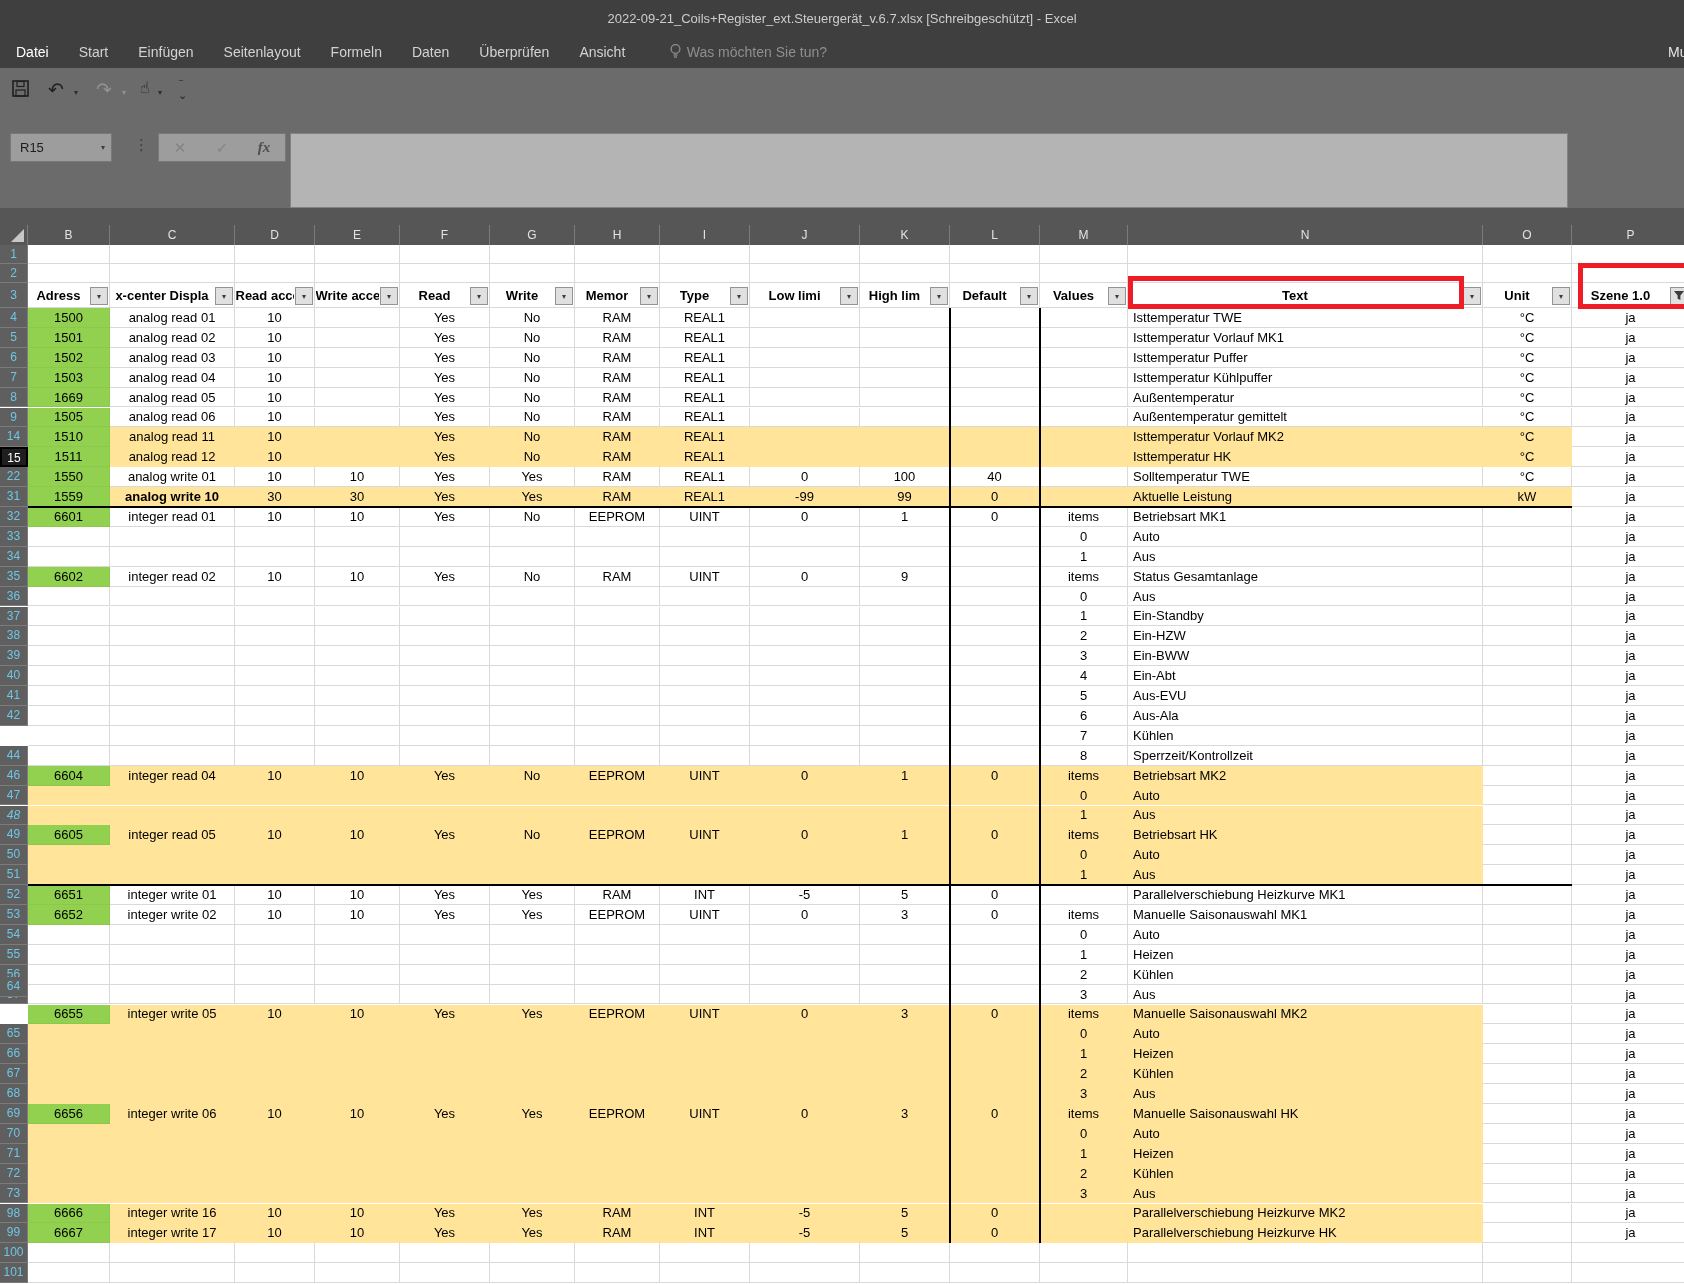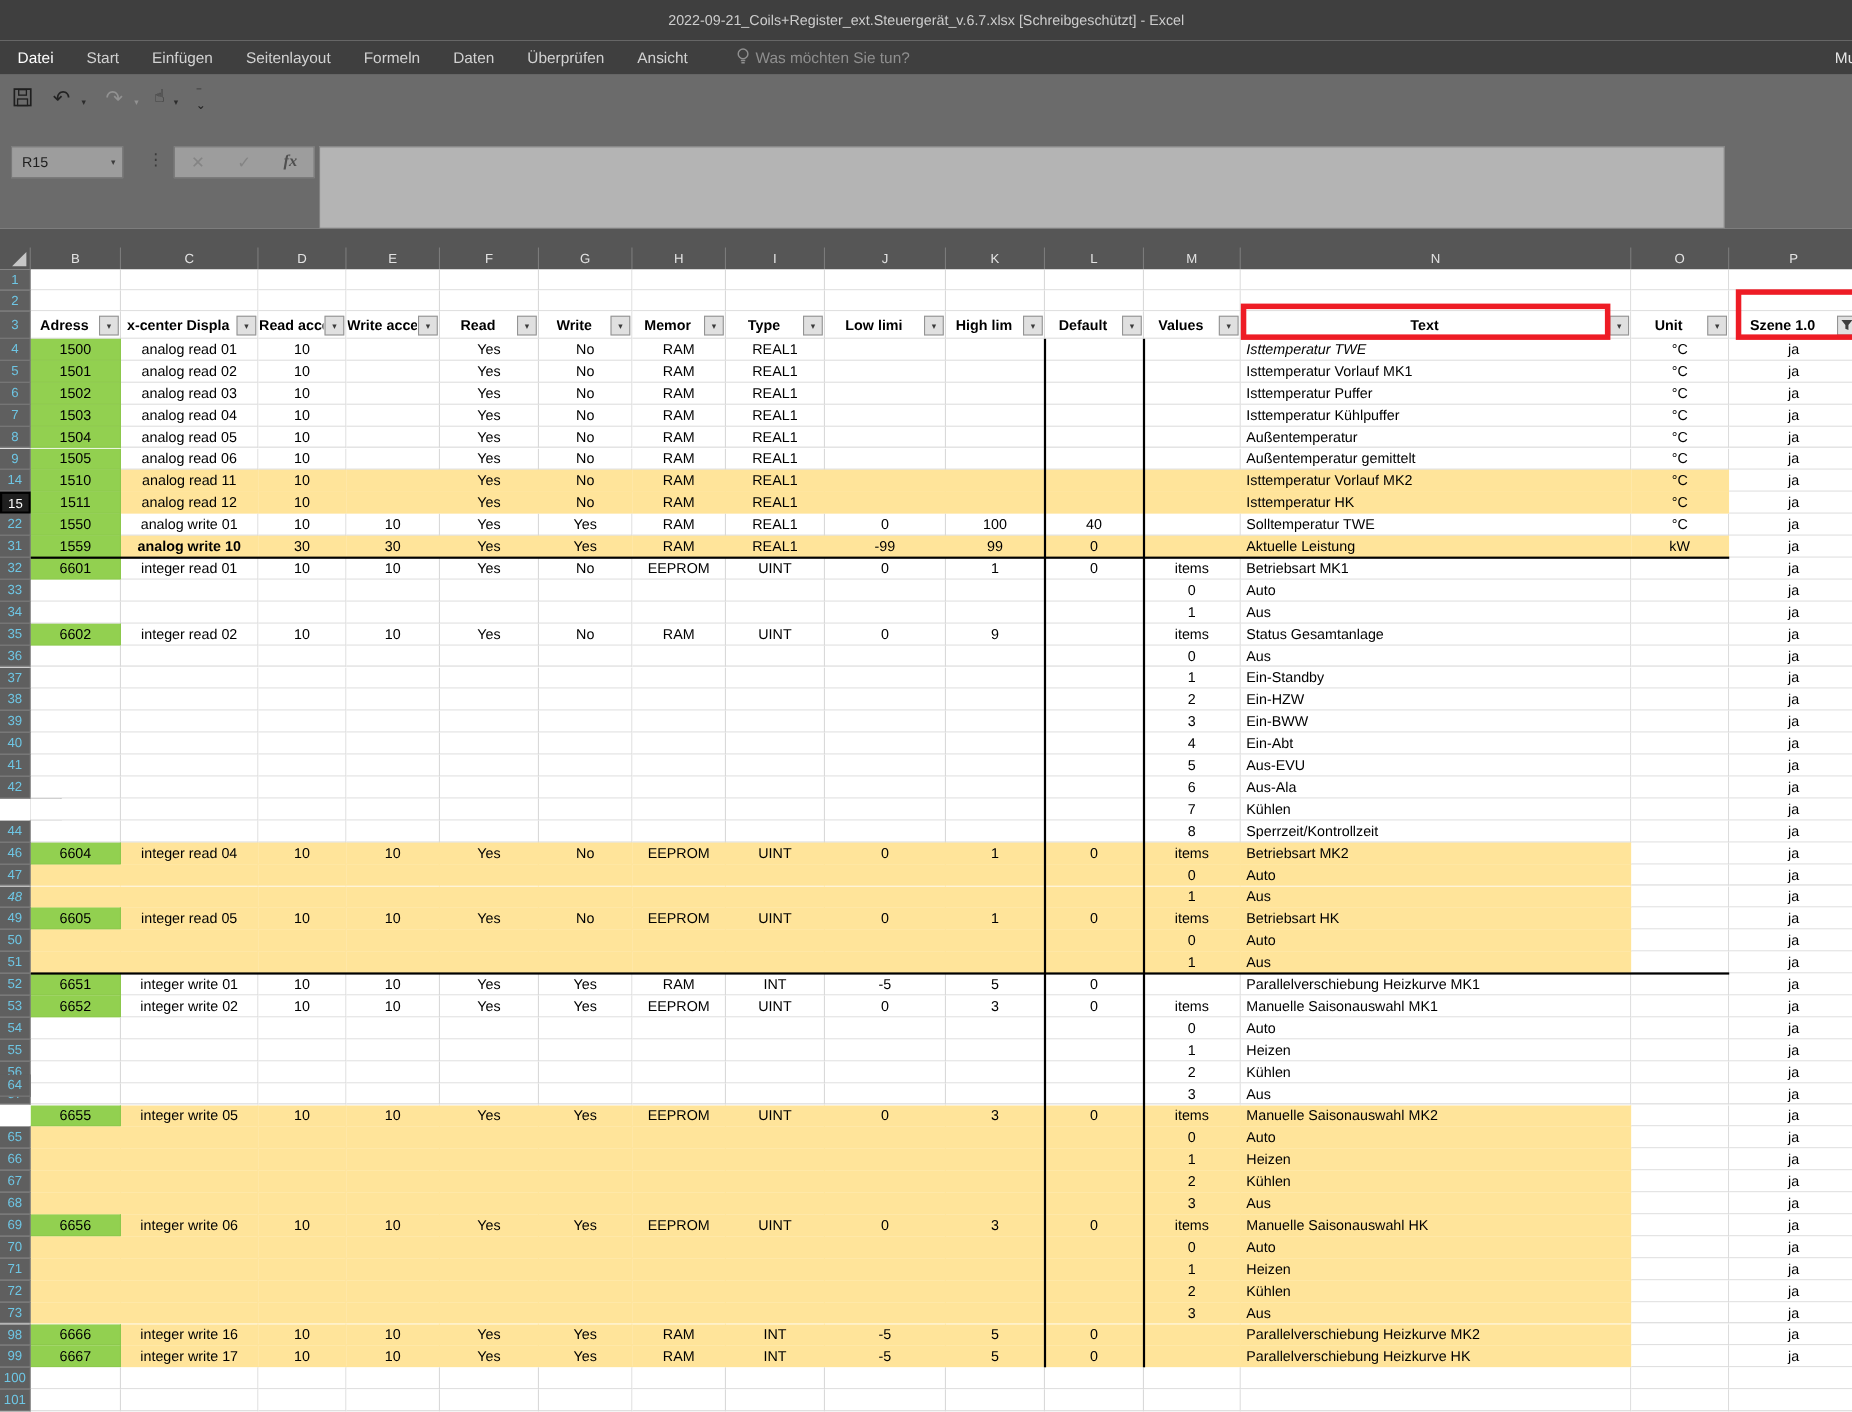--- a/index.html
+++ b/index.html
@@ -257,21 +257,21 @@
 <div class="cell" style="left: 235px; top: 308px; width: 80px; height: 19.9px;">10</div>
 <div class="cell" style="left: 315px; top: 308px; width: 85px; height: 19.9px;"></div>
 <div class="cell" style="left: 400px; top: 308px; width: 90px; height: 19.9px;">Yes</div>
 <div class="cell" style="left: 490px; top: 308px; width: 85px; height: 19.9px;">No</div>
 <div class="cell" style="left: 575px; top: 308px; width: 85px; height: 19.9px;">RAM</div>
 <div class="cell" style="left: 660px; top: 308px; width: 90px; height: 19.9px;">REAL1</div>
 <div class="cell" style="left: 750px; top: 308px; width: 110px; height: 19.9px;"></div>
 <div class="cell" style="left: 860px; top: 308px; width: 90px; height: 19.9px;"></div>
 <div class="cell" style="left: 950px; top: 308px; width: 90px; height: 19.9px;"></div>
 <div class="cell" style="left: 1040px; top: 308px; width: 88px; height: 19.9px;"></div>
-<div class="cell left" style="left: 1128px; top: 308px; width: 355px; height: 19.9px; font-style: italic;">Isttemperatur TWE</div>
+<div class="cell left" style="left: 1128px; top: 308px; width: 355px; height: 19.9px;">Isttemperatur TWE</div>
 <div class="cell" style="left: 1483px; top: 308px; width: 89px; height: 19.9px;">°C</div>
 <div class="cell" style="left: 1572px; top: 308px; width: 118px; height: 19.9px;">ja</div>
 <div class="rowhdr abs" style="left: 0px; top: 327.9px; width: 28px; height: 19.9px; line-height: 18.9px;">5</div>
 <div class="cell green" style="left: 28px; top: 327.9px; width: 82px; height: 19.9px;">1501</div>
 <div class="cell" style="left: 110px; top: 327.9px; width: 125px; height: 19.9px;">analog read 02</div>
 <div class="cell" style="left: 235px; top: 327.9px; width: 80px; height: 19.9px;">10</div>
 <div class="cell" style="left: 315px; top: 327.9px; width: 85px; height: 19.9px;"></div>
 <div class="cell" style="left: 400px; top: 327.9px; width: 90px; height: 19.9px;">Yes</div>
 <div class="cell" style="left: 490px; top: 327.9px; width: 85px; height: 19.9px;">No</div>
 <div class="cell" style="left: 575px; top: 327.9px; width: 85px; height: 19.9px;">RAM</div>
@@ -309,21 +309,21 @@
 <div class="cell" style="left: 575px; top: 367.7px; width: 85px; height: 19.9px;">RAM</div>
 <div class="cell" style="left: 660px; top: 367.7px; width: 90px; height: 19.9px;">REAL1</div>
 <div class="cell" style="left: 750px; top: 367.7px; width: 110px; height: 19.9px;"></div>
 <div class="cell" style="left: 860px; top: 367.7px; width: 90px; height: 19.9px;"></div>
 <div class="cell" style="left: 950px; top: 367.7px; width: 90px; height: 19.9px;"></div>
 <div class="cell" style="left: 1040px; top: 367.7px; width: 88px; height: 19.9px;"></div>
 <div class="cell left" style="left: 1128px; top: 367.7px; width: 355px; height: 19.9px;">Isttemperatur Kühlpuffer</div>
 <div class="cell" style="left: 1483px; top: 367.7px; width: 89px; height: 19.9px;">°C</div>
 <div class="cell" style="left: 1572px; top: 367.7px; width: 118px; height: 19.9px;">ja</div>
 <div class="rowhdr abs" style="left: 0px; top: 387.6px; width: 28px; height: 19.9px; line-height: 18.9px;">8</div>
-<div class="cell green" style="left: 28px; top: 387.6px; width: 82px; height: 19.9px;">1504</div>
+<div class="cell green" style="left: 28px; top: 387.6px; width: 82px; height: 19.9px;">1669</div>
 <div class="cell" style="left: 110px; top: 387.6px; width: 125px; height: 19.9px;">analog read 05</div>
 <div class="cell" style="left: 235px; top: 387.6px; width: 80px; height: 19.9px;">10</div>
 <div class="cell" style="left: 315px; top: 387.6px; width: 85px; height: 19.9px;"></div>
 <div class="cell" style="left: 400px; top: 387.6px; width: 90px; height: 19.9px;">Yes</div>
 <div class="cell" style="left: 490px; top: 387.6px; width: 85px; height: 19.9px;">No</div>
 <div class="cell" style="left: 575px; top: 387.6px; width: 85px; height: 19.9px;">RAM</div>
 <div class="cell" style="left: 660px; top: 387.6px; width: 90px; height: 19.9px;">REAL1</div>
 <div class="cell" style="left: 750px; top: 387.6px; width: 110px; height: 19.9px;"></div>
 <div class="cell" style="left: 860px; top: 387.6px; width: 90px; height: 19.9px;"></div>
 <div class="cell" style="left: 950px; top: 387.6px; width: 90px; height: 19.9px;"></div>

